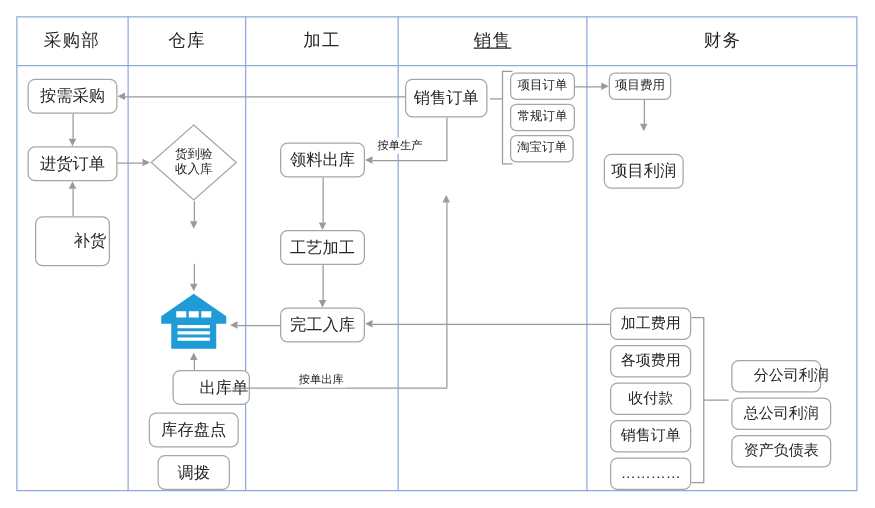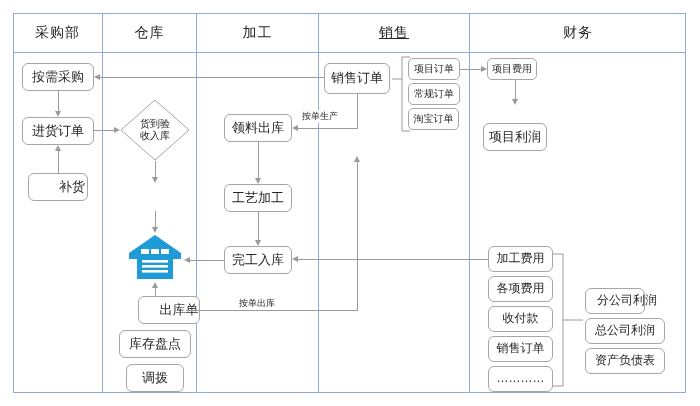--- a/index.html
+++ b/index.html
@@ -67,21 +67,21 @@
   <div class="vline" style="left:469px;"></div>
 
   <div class="lane-title" style="left:13px;width:89px;">采购部</div>
   <div class="lane-title" style="left:103px;width:93px;">仓库</div>
   <div class="lane-title" style="left:197px;width:121px;">加工</div>
   <div class="lane-title" style="left:319px;width:150px;text-decoration:underline;">销售</div>
   <div class="lane-title" style="left:470px;width:216px;">财务</div>
 
   <div class="node" style="left:22px;top:63px;width:72px;height:28px;">按需采购</div>
   <div class="node" style="left:22px;top:117px;width:72px;height:28px;">进货订单</div>
-  <div class="node" style="left:28px;top:173px;width:60px;height:28px;padding-left:28px;">补货</div>
+  <div class="node" style="left:28px;top:173px;width:60px;height:40px;padding-left:28px;">补货</div>
 
   <div class="ln lnv" style="left:58px;top:91px;height:20px;"></div>
   <div class="arw down" style="left:54.5px;top:111px;"></div>
 
   <div class="ln lnv" style="left:58px;top:151px;height:22px;"></div>
   <div class="arw up" style="left:54.5px;top:145px;"></div>
 
   <div class="diamond" style="left:120px;top:99px;width:70px;height:62px;">
     <svg width="70" height="62" viewBox="0 0 70 62">
       <polygon points="35,1 69,31 35,61 1,31" fill="#ffffff" stroke="#a6a6a6" stroke-width="1"></polygon>
@@ -166,21 +166,21 @@
 
   <div class="ln lnv" style="left:515px;top:80px;height:19px;"></div>
   <div class="arw down" style="left:511.5px;top:99px;"></div>
 
   <div class="node md" style="left:488px;top:246px;width:65px;height:26px;">加工费用</div>
   <div class="node md" style="left:488px;top:276px;width:65px;height:26px;">各项费用</div>
   <div class="node md" style="left:488px;top:306px;width:65px;height:26px;">收付款</div>
   <div class="node md" style="left:488px;top:336px;width:65px;height:26px;">销售订单</div>
   <div class="node md" style="left:488px;top:366px;width:65px;height:26px;">…………</div>
 
-  <div class="node md" style="left:585px;top:288px;width:60px;height:26px;padding-left:24px;">分公司利润</div>
+  <div class="node md" style="left:585px;top:288px;width:72px;height:26px;padding-left:24px;">分公司利润</div>
   <div class="node md" style="left:585px;top:318px;width:80px;height:26px;">总公司利润</div>
   <div class="node md" style="left:585px;top:348px;width:80px;height:26px;">资产负债表</div>
 
   <div class="bracket" style="left:553px;top:250px;width:32px;height:140px;">
     <svg width="32" height="140" viewBox="0 0 32 140">
       <path d="M0 4 L10 4 L10 136 L0 136 M10 70 L30 70"></path>
     </svg>
   </div>
 
   <div class="ln lnh" style="left:298px;top:259px;width:190px;"></div>

